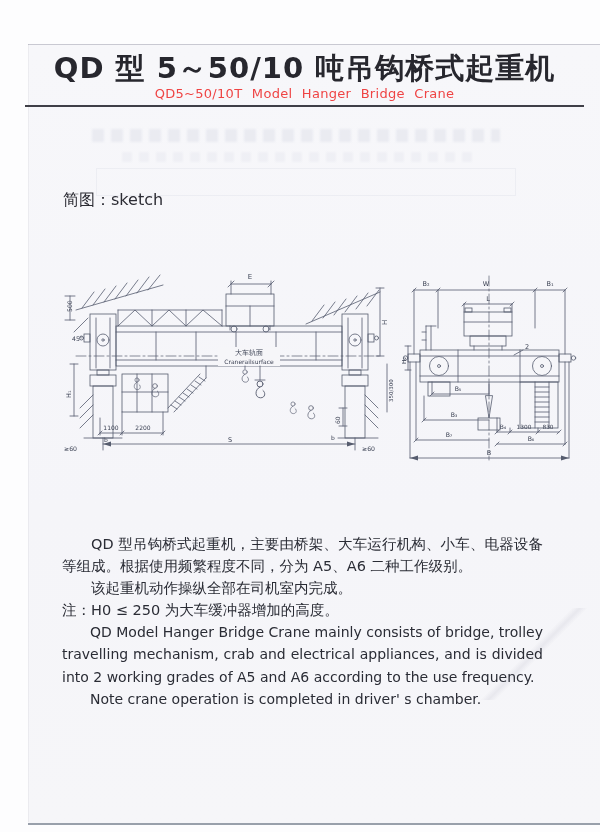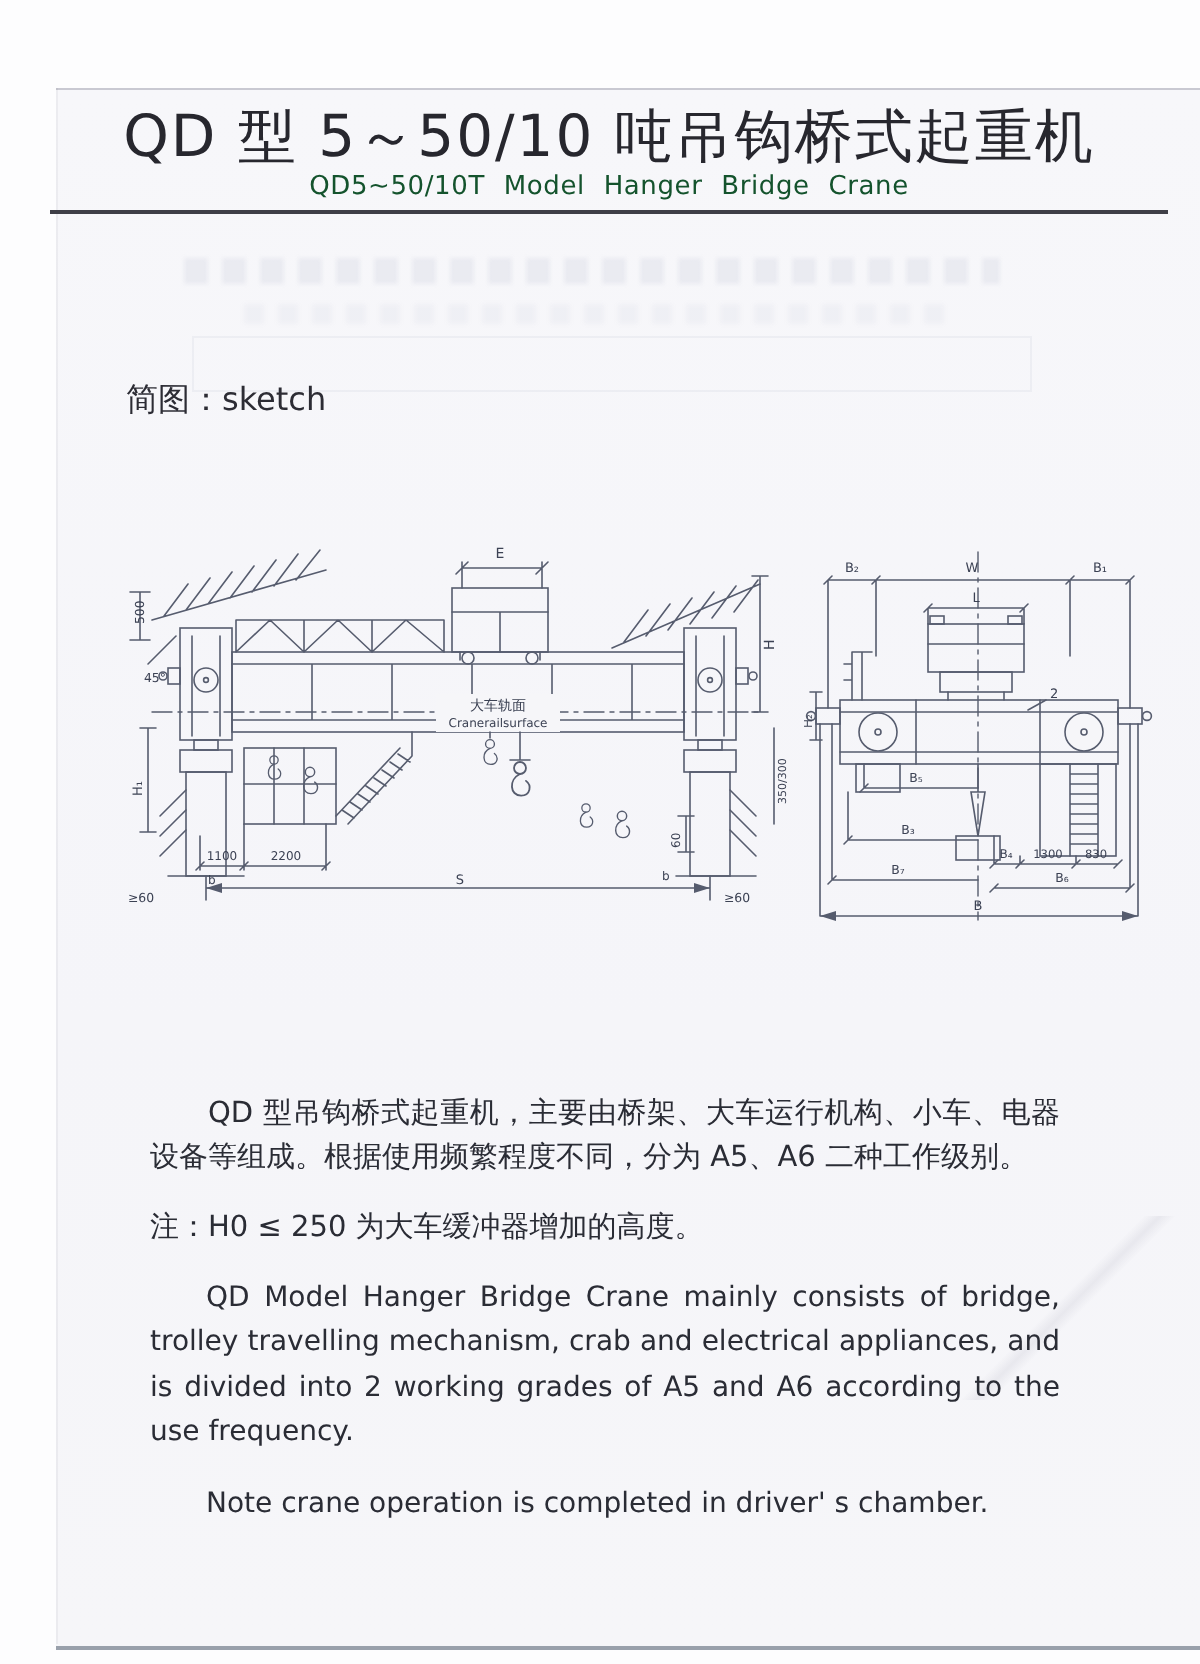--- a/index.html
+++ b/index.html
@@ -3,23 +3,23 @@
 <meta charset="utf-8">
 <style>
   html,body { margin:0; padding:0; background:#ffffff; }
   .sheet { position:relative; width:600px; height:832px; background:#fdfdfe; overflow:hidden;
            font-family:"DejaVu Sans", sans-serif; }
   .paper { position:absolute; left:28px; top:44px; width:572px; height:778px;
            background:linear-gradient(180deg,#f7f7fa 0%,#f5f5f9 60%,#f6f6f9 100%);
            border-top:1px solid #c9c9d2; border-bottom:2px solid #99a0ab; }
   .edge-left { position:absolute; left:28px; top:44px; width:1px; height:778px; background:rgba(60,60,80,0.06); }
   .title { position:absolute; left:25px; top:49px; width:559px; text-align:center;
-           font-size:29px; font-weight:400; letter-spacing:1px; color:#27272e; white-space:nowrap; }
+           font-size:29px; font-weight:700; letter-spacing:1px; color:#27272e; white-space:nowrap; }
   .subtitle { position:absolute; left:25px; top:86px; width:559px; text-align:center;
-           font-size:13px; color:#14532d; word-spacing:5px; letter-spacing:.3px; }
+           font-size:13px; color:#ef4444; word-spacing:5px; letter-spacing:.3px; }
   .rule { position:absolute; left:25px; top:105px; width:559px; height:2px; background:#3f3f47; }
   .sketch { position:absolute; left:63px; top:190px; font-size:16px; color:#2c2c34; }
   .ghost1 { position:absolute; left:92px; top:129px; width:408px; height:13px;
             background:repeating-linear-gradient(90deg, rgba(130,140,170,.10) 0 12px, transparent 12px 19px);
             filter:blur(1px); }
   .ghost2 { position:absolute; left:122px; top:152px; width:356px; height:10px;
             background:repeating-linear-gradient(90deg, rgba(130,140,170,.06) 0 10px, transparent 10px 17px);
             filter:blur(1px); }
   .ghost3 { position:absolute; left:96px; top:168px; width:418px; height:26px;
             border:1px solid rgba(130,140,170,.08); }
@@ -27,21 +27,21 @@
             background:linear-gradient(135deg, transparent 46%, rgba(150,150,170,.14) 50%, transparent 54%); }
   .dwg { position:absolute; }
   .dwg path, .dwg line, .dwg rect, .dwg circle, .dwg polyline {
         stroke:#565c6e; stroke-width:.8; fill:none; stroke-linecap:round; }
   .dwg .cl { stroke-dasharray:10 3 2 3; stroke-width:.7; }
   .dwg .bg { fill:#f6f6f9; stroke:none; }
   .dwg .wf { fill:#f6f6f9; }
   .dwg .fl { fill:#565c6e; stroke:none; }
   .dwg text { font-family:"DejaVu Sans", sans-serif; fill:#3c4254; stroke:none; }
   .textblock { position:absolute; left:62px; top:533px; width:481px; color:#2a2c35; }
-  .textblock p { margin:13px; }
+  .textblock p { margin:0; }
   .cnp { font-size:14.5px; line-height:22px; text-align:justify; }
   .enp { font-size:14px; line-height:22.4px; text-align:justify; }
   .ind { text-indent:2em; }
   .leftal { text-align:left; }
 </style>
 </head>
 <body>
 
 <div class="sheet">
   <div class="paper"></div>
@@ -270,17 +270,18 @@
     </g>
     <g>
       <path d="M8 188 H167 M8 92 V188 M167 92 V188"></path>
       <path class="fl" d="M8 188 L16 185.5 L16 190.5 Z M167 188 L159 185.5 L159 190.5 Z"></path>
       <text x="87" y="185" text-anchor="middle" font-size="6.5">B</text>
     </g>
   </svg>
 
   <div class="textblock">
     <p class="cnp ind">QD 型吊钩桥式起重机，主要由桥架、大车运行机构、小车、电器设备等组成。根据使用频繁程度不同，分为 A5、A6 二种工作级别。</p>
+    <p class="cnp ind">该起重机动作操纵全部在司机室内完成。</p>
     <p class="cnp leftal">注：H0 ≤ 250 为大车缓冲器增加的高度。</p>
     <p class="enp ind">QD Model Hanger Bridge Crane mainly consists of bridge, trolley travelling mechanism, crab and electrical appliances, and is divided into 2 working grades of A5 and A6 according to the use frequency.</p>
     <p class="enp ind leftal">Note crane operation is completed in driver' s chamber.</p>
   </div>
 </div>
 
 </body></html>

